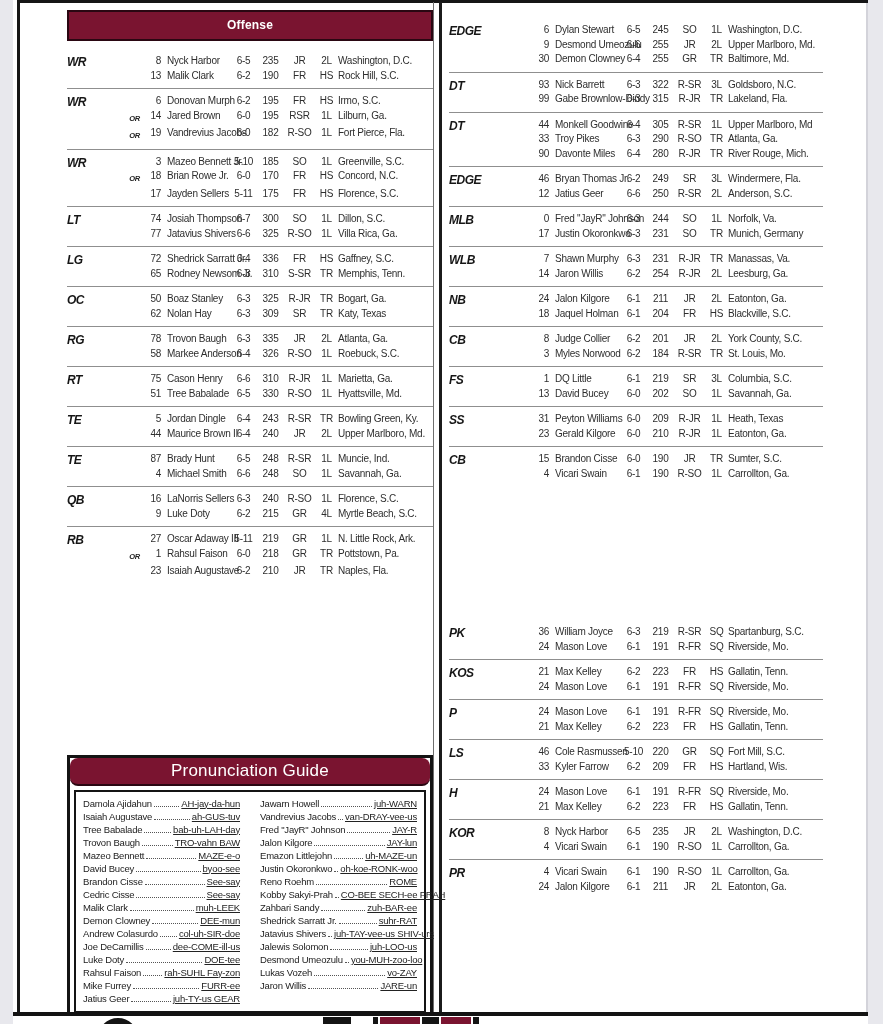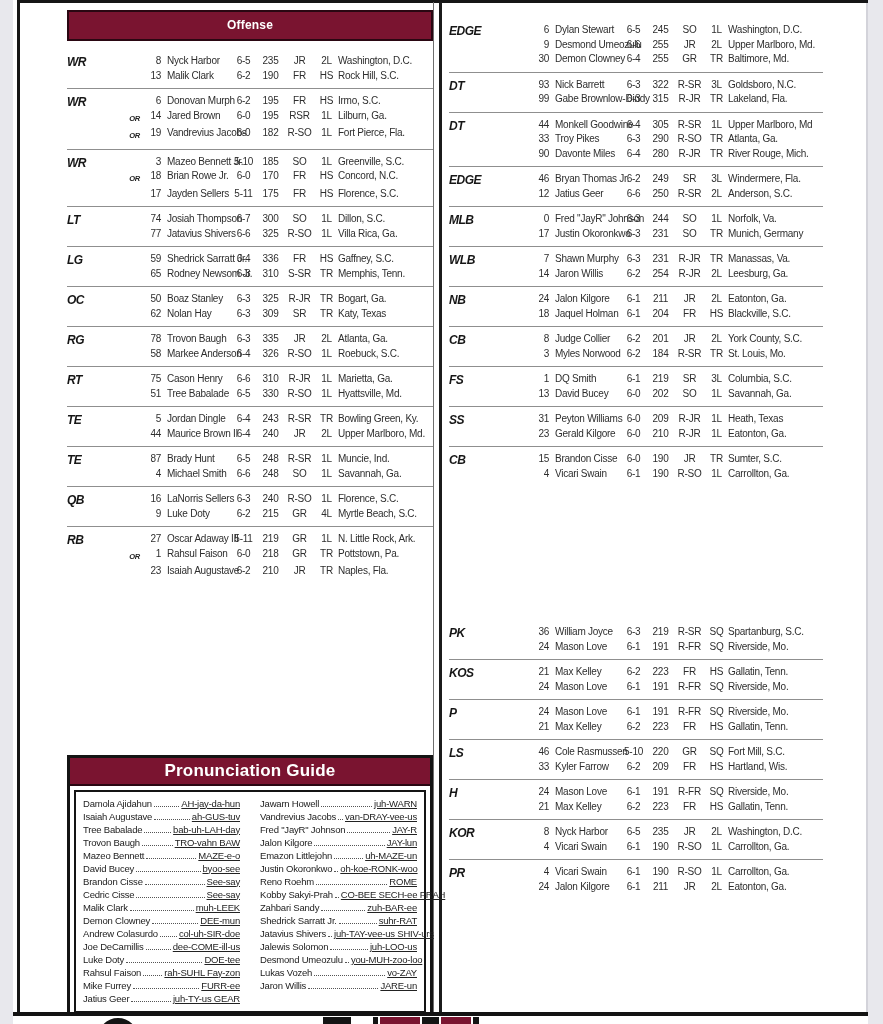--- a/index.html
+++ b/index.html
@@ -44,21 +44,21 @@
   .c-cls{width:31px;flex:0 0 31px;text-align:center;}
   .c-ltr{width:23px;flex:0 0 23px;text-align:center;}
   .c-home{width:95px;flex:0 0 95px;text-align:left;overflow:visible;}
 
   #specialists{margin-top:134px;}
 
   
   #pron{margin-top:171px;border:3px solid #141414;background:#fff;}
   .pron-band{
     background:#7a1430;border-bottom:2px solid #2a0712;color:#fff;
-    text-align:center;font-weight:bold;font-size:17px;line-height:26px;letter-spacing:.2px;
+    text-align:center;font-weight:normal;font-size:17px;line-height:26px;letter-spacing:.2px;border-radius:8px;
   }
   .pron-body{margin:4px;border:2px solid #141414;display:flex;gap:20px;padding:5px 7px 6px 7px;}
   .pron-col{flex:1;min-width:0;}
   .pron-row{display:flex;align-items:flex-end;font-size:9.5px;line-height:13px;color:#222;letter-spacing:-.2px;white-space:nowrap;}
   .pn{flex:0 0 auto;}
   .pl{flex:1 1 auto;border-bottom:1.5px dotted #555;margin:0 2px 2.5px 2px;min-width:4px;}
   .pv{flex:0 0 auto;text-decoration:underline;}
 
   
   .footer-strip{position:absolute;left:13px;top:1016px;width:855px;height:8px;background:#fff;overflow:hidden;}
@@ -203,21 +203,21 @@
             <span class="c-home">Villa Rica, Ga.</span>
           </div>
         </div>
       </div>
       <div class="sep"></div>
       <div class="group">
         <div class="pos">LG</div>
         <div class="rows">
           <div class="prow">
             <span class="c-or"></span>
-            <span class="c-num">59</span>
+            <span class="c-num">72</span>
             <span class="c-name">Shedrick Sarratt Jr.</span>
             <span class="c-ht">6-4</span>
             <span class="c-wt">336</span>
             <span class="c-cls">FR</span>
             <span class="c-ltr">HS</span>
             <span class="c-home">Gaffney, S.C.</span>
           </div>
           <div class="prow">
             <span class="c-or"></span>
             <span class="c-num">65</span>
@@ -821,21 +821,21 @@
           </div>
         </div>
       </div>
       <div class="sep"></div>
       <div class="group">
         <div class="pos">FS</div>
         <div class="rows">
           <div class="prow">
             <span class="c-or"></span>
             <span class="c-num">1</span>
-            <span class="c-name">DQ Smith</span>
+            <span class="c-name">DQ Little</span>
             <span class="c-ht">6-1</span>
             <span class="c-wt">219</span>
             <span class="c-cls">SR</span>
             <span class="c-ltr">3L</span>
             <span class="c-home">Columbia, S.C.</span>
           </div>
           <div class="prow">
             <span class="c-or"></span>
             <span class="c-num">13</span>
             <span class="c-name">David Bucey</span>

